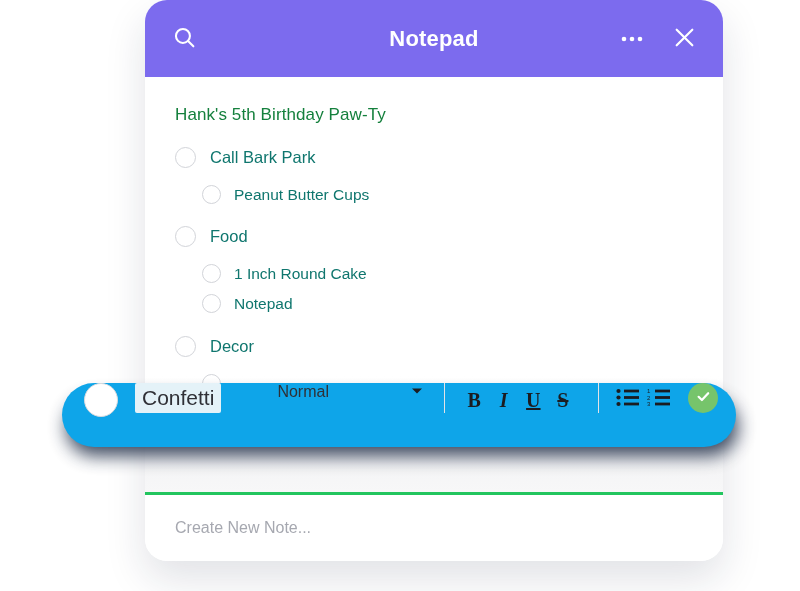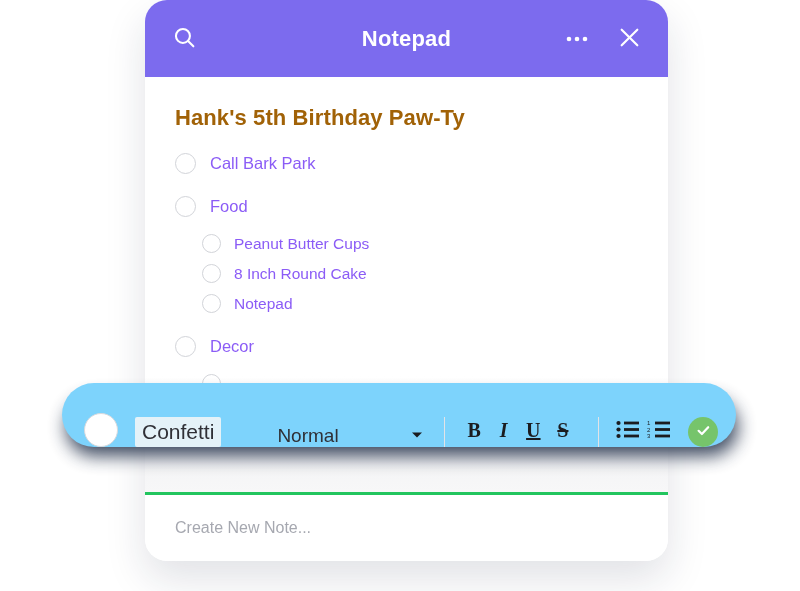--- a/index.html
+++ b/index.html
@@ -14,21 +14,21 @@
     font-family: "Liberation Sans", sans-serif;
     overflow: hidden;
     position: relative;
   }
 
   
   #app-card {
     position: absolute;
     left: 145px;
     top: 0px;
-    width: 523px;
+    width: 578px;
     height: 561px;
     background: #ffffff;
     border-radius: 22px 22px 22px 22px;
     box-shadow: 0 18px 40px rgba(20, 30, 60, 0.13);
     overflow: hidden;
     display: flex;
     flex-direction: column;
   }
 
   
@@ -75,23 +75,23 @@
   
   #note-body {
     flex: 1 1 auto;
     padding: 28px 30px 0 30px;
     box-sizing: border-box;
     position: relative;
     overflow: hidden;
     background: #ffffff;
   }
   #note-title {
-    font-size: 22px;
-    font-weight: bold;
-    color: #a16207;
+    font-size: 17px;
+    font-weight: normal;
+    color: #15803d;
     letter-spacing: 0.1px;
     margin: 0 0 22px 0;
   }
 
   .todo-row {
     display: flex;
     align-items: center;
     margin-bottom: 17px;
     cursor: pointer;
   }
@@ -108,21 +108,21 @@
     flex: 0 0 auto;
     box-sizing: border-box;
   }
   .todo-row.sub .todo-check {
     width: 19px;
     height: 19px;
   }
   .todo-label {
     margin-left: 14px;
     font-size: 16.5px;
-    color: #8b5cf6;
+    color: #0f766e;
     white-space: nowrap;
   }
   .todo-row.sub .todo-label {
     font-size: 15.5px;
     margin-left: 13px;
   }
 
   
   #content-fade {
     position: absolute;
@@ -168,24 +168,24 @@
     background: #1d2b45;
     filter: blur(9px);
     opacity: 0.85;
   }
   #format-toolbar {
     position: absolute;
     left: 62px;
     top: 383px;
     width: 674px;
     height: 64px;
-    background: #7dd3fc;
+    background: #0ea5e9;
     border-radius: 34px;
     display: flex;
-    align-items: flex-end;
+    align-items: flex-start;
     padding: 0 18px 0 22px;
     box-sizing: border-box;
   }
   #tb-check {
     width: 34px;
     height: 34px;
     border-radius: 50%;
     border: 1.6px solid #d8dade;
     background: #fff;
     flex: 0 0 auto;
@@ -202,21 +202,21 @@
     white-space: nowrap;
   }
   #tb-style-select {
     margin-left: 56px;
     display: flex;
     align-items: center;
     cursor: pointer;
     min-width: 150px;
   }
   #tb-style-label {
-    font-size: 19px;
+    font-size: 16px;
     color: #2f3036;
   }
   #tb-style-caret {
     margin-left: auto;
     padding-right: 4px;
     font-size: 10px;
     color: #1b1c20;
     line-height: 1;
   }
   .tb-divider {
@@ -308,33 +308,33 @@
   </div>
 
   <div id="note-body">
     <div id="note-title">Hank's 5th Birthday Paw-Ty</div>
 
     <div class="todo-row">
       <span class="todo-check"></span>
       <span class="todo-label">Call Bark Park</span>
     </div>
 
+    <div class="todo-row sub">
+      <span class="todo-check"></span>
+      <span class="todo-label">Peanut Butter Cups</span>
+    </div>
+
     <div class="todo-row" style="margin-top:22px;">
       <span class="todo-check"></span>
       <span class="todo-label">Food</span>
     </div>
 
     <div class="todo-row sub">
       <span class="todo-check"></span>
-      <span class="todo-label">Peanut Butter Cups</span>
-    </div>
-
-    <div class="todo-row sub">
-      <span class="todo-check"></span>
-      <span class="todo-label">8 Inch Round Cake</span>
+      <span class="todo-label">1 Inch Round Cake</span>
     </div>
 
     <div class="todo-row sub">
       <span class="todo-check"></span>
       <span class="todo-label">Notepad</span>
     </div>
 
     <div class="todo-row" style="margin-top:23px;text-align:right;">
       <span class="todo-check"></span>
       <span class="todo-label">Decor</span>

